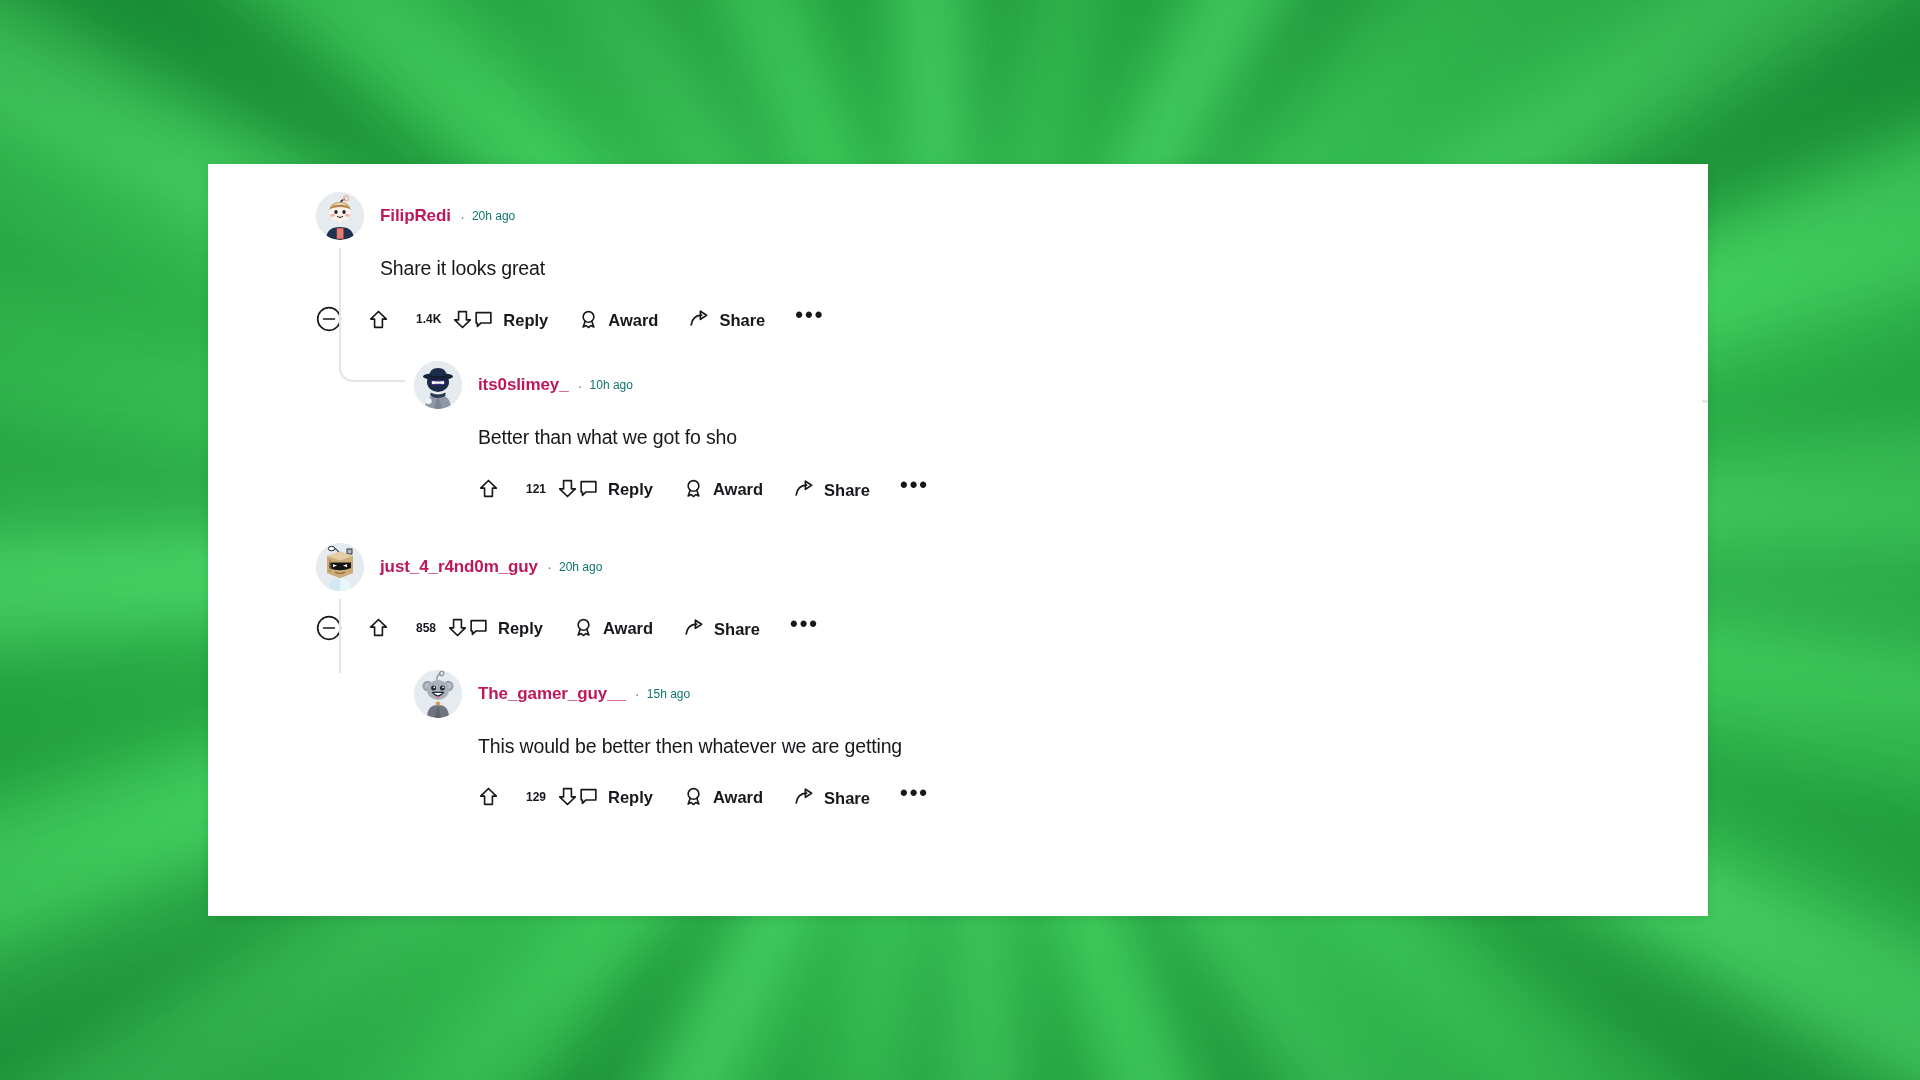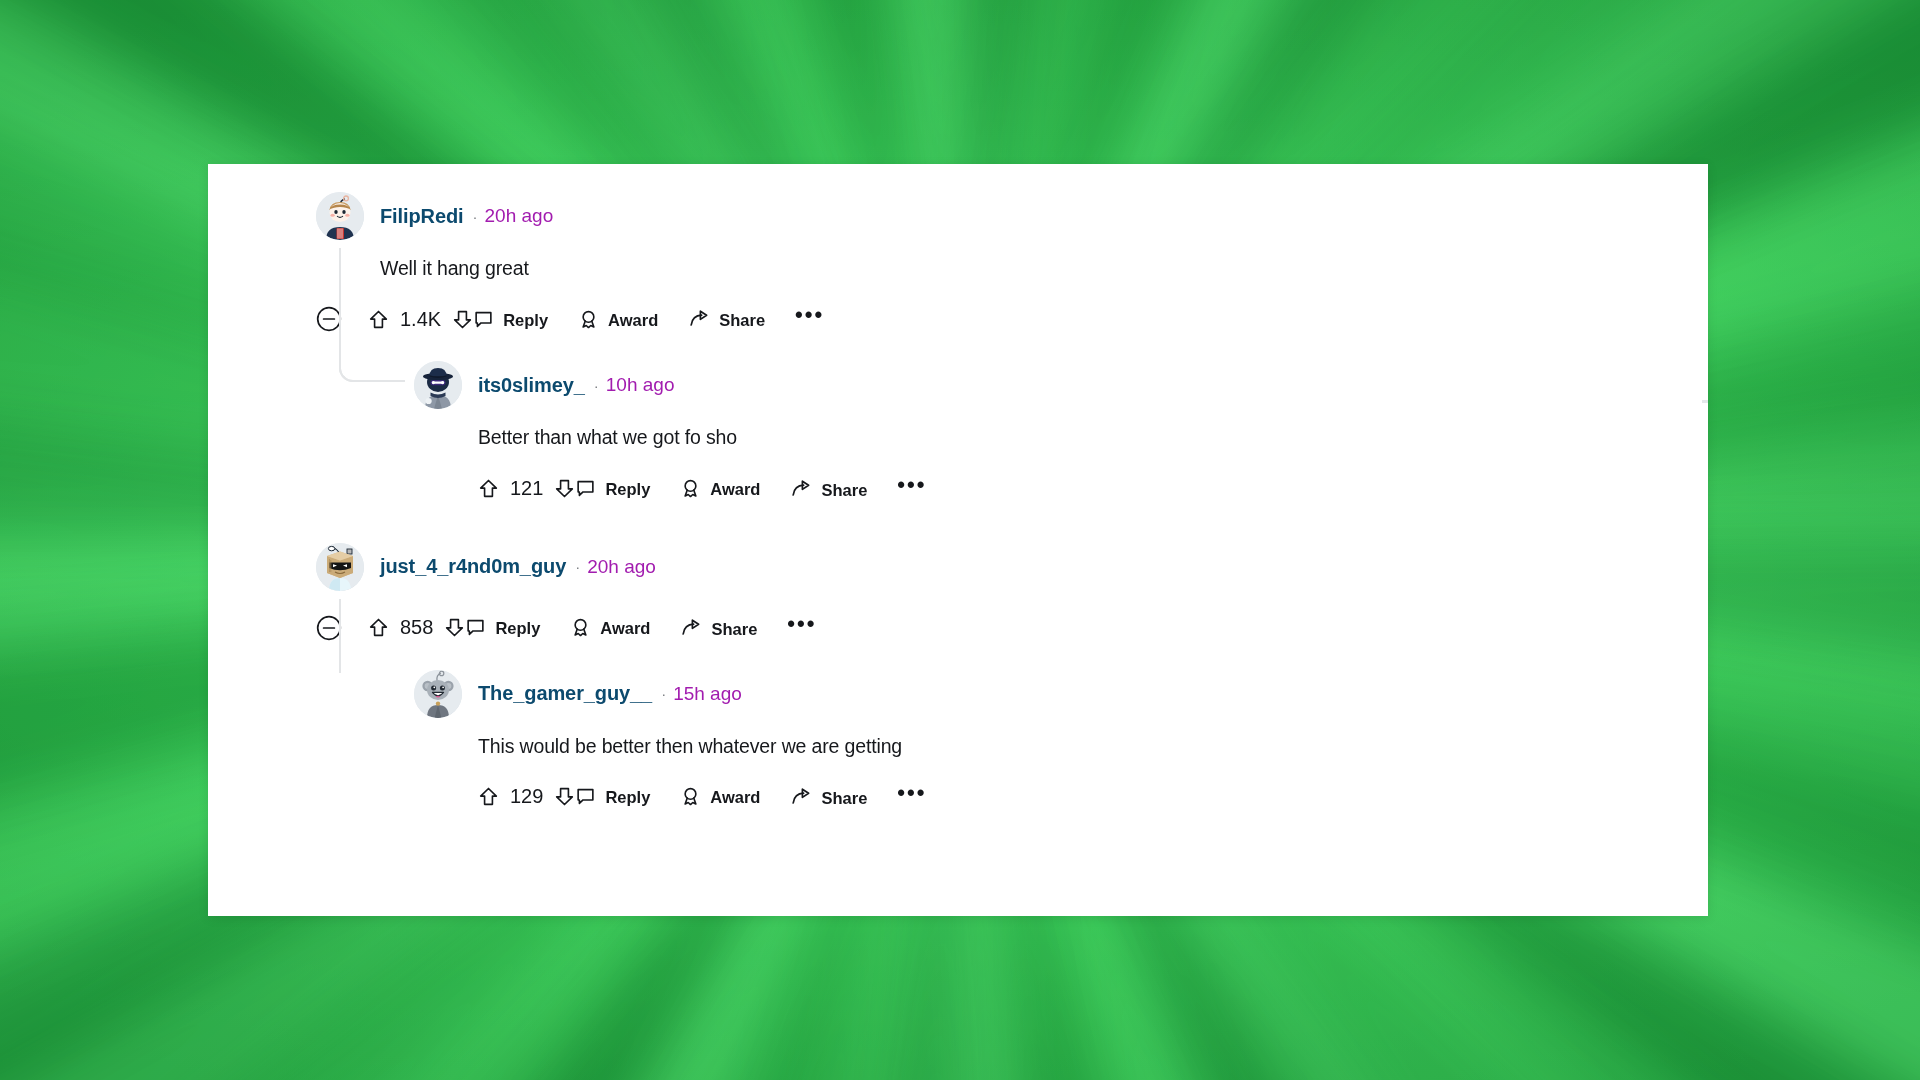--- a/index.html
+++ b/index.html
@@ -75,24 +75,24 @@
     overflow:hidden; position:relative; display:block;
   }
   .avatar svg{ display:block; width:48px; height:48px; }
 
   
   .c-head{
     height:48px; display:flex; align-items:center;
     padding-left:64px;
   }
   .c-user{
-    font-size:20px; font-weight:700; color:#0c4a6e; letter-spacing:-0.1px;text-align:right;
+    font-size:17px; font-weight:700; color:#be185d; letter-spacing:-0.1px;text-align:right;
   }
   .c-dot{ color:#7c7f83; font-size:15px; margin:0 7px 0 9px; }
-  .c-time{ color:#a21caf; font-size:19px; }
+  .c-time{ color:#0f766e; font-size:12px; }
 
   
   .c-body{
     font-size:19.5px; color:#16181c; line-height:1.45;
     padding-left:64px; margin-top:14px; letter-spacing:-0.15px;
   }
   .comment.nested .c-body{ padding-left:64px; }
 
   
   .c-actions{
@@ -102,21 +102,21 @@
   .comment.root .c-actions{ padding-left:0; margin-left:0; }
 
   .act{
     display:flex; align-items:flex-end; gap:9px;
     color:#16181c; font-size:16.5px; font-weight:700;
     cursor:pointer; user-select:none;
   }
   .act + .act{ margin-left:30px; }
 
   .votes{ display:flex; align-items:center; gap:11px; }
-  .vote-count{ font-size:20px; font-weight:400; color:#16181c; min-width:10px; }
+  .vote-count{ font-size:12px; font-weight:700; color:#16181c; min-width:10px;margin-left:16px; }
 
   .icn{ display:inline-flex; align-items:center; justify-content:center; }
   .icn svg{ display:block; }
 
   .ellipsis{
     color:#16181c; font-size:22px; font-weight:700; letter-spacing:2px;
     line-height:10px; cursor:pointer; user-select:none; padding-bottom:8px;
   }
 
   
@@ -193,21 +193,21 @@
           </svg>
         </span>
       </div>
 
       <div class="c-head">
         <span class="c-user">FilipRedi</span>
         <span class="c-dot">·</span>
         <span class="c-time">20h ago</span>
       </div>
 
-      <div class="c-body">Well it hang great</div>
+      <div class="c-body">Share it looks great</div>
 
       <div class="c-actions">
         <span class="collapse">
           <svg width="26" height="26" viewBox="0 0 26 26">
             <circle cx="13" cy="13" r="11.3" fill="none" stroke="#16181c" stroke-width="1.7"></circle>
             <line x1="7.6" y1="13" x2="18.4" y2="13" stroke="#16181c" stroke-width="1.7" stroke-linecap="round"></line>
           </svg>
         </span>
 
         <span class="votes">

